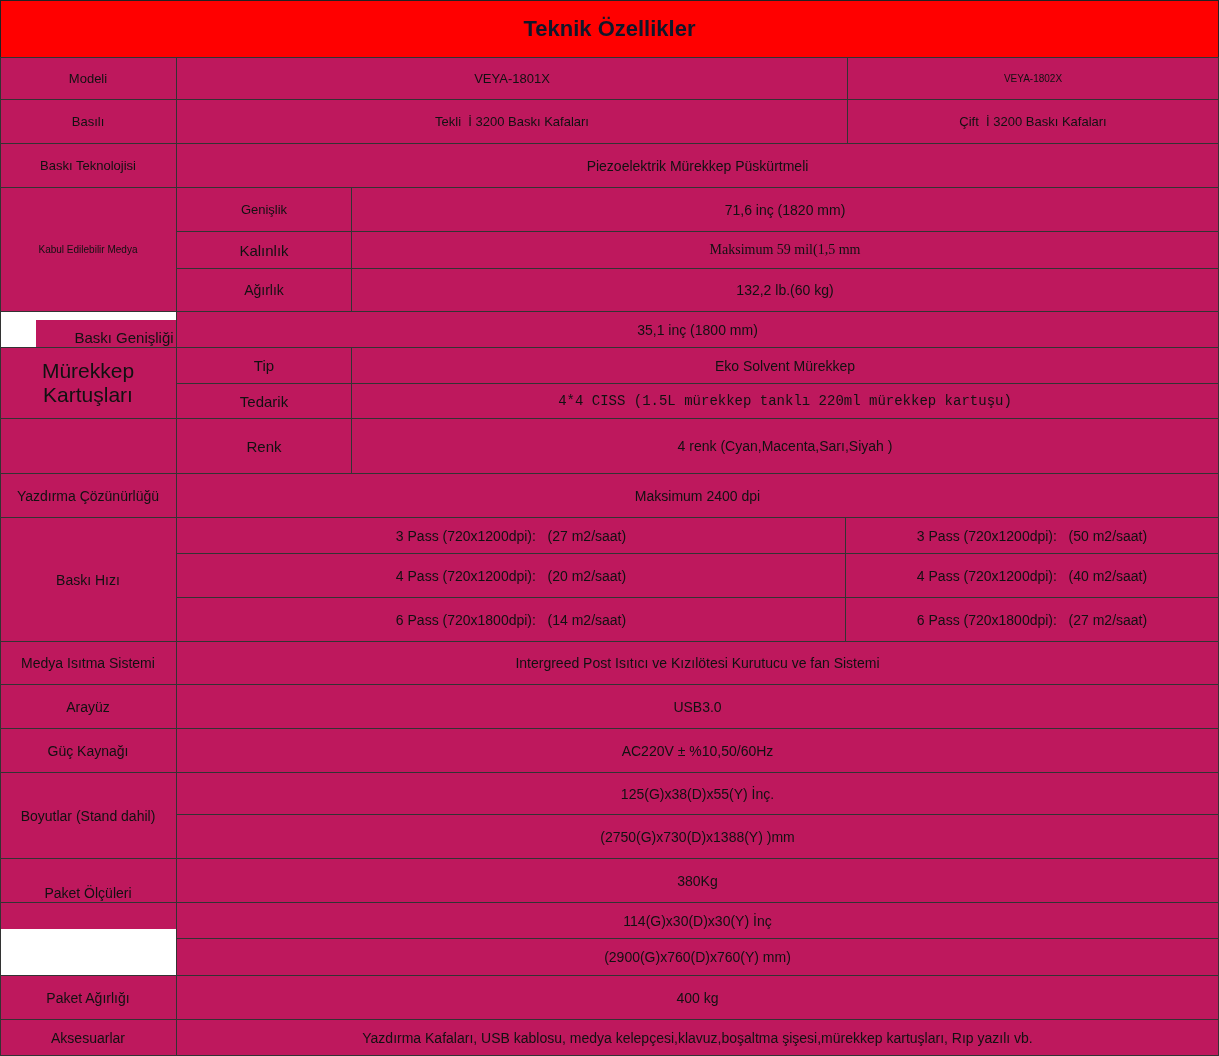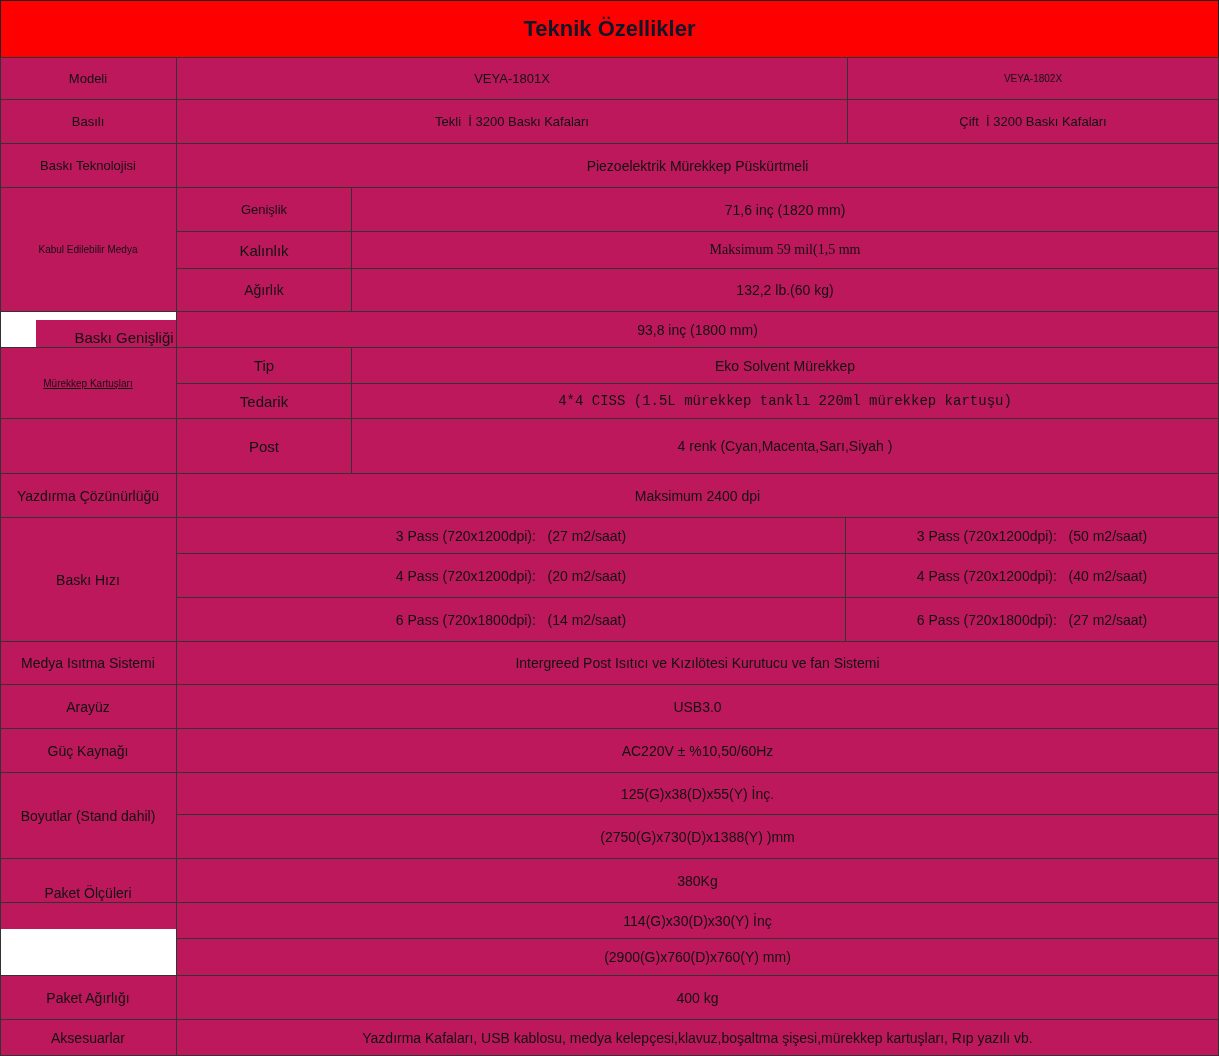--- a/index.html
+++ b/index.html
@@ -33,30 +33,30 @@
 
   <div class="cell" style="left:0;top:188px;width:176px;height:123px;font-size:10px;">Kabul Edilebilir Medya</div>
   <div class="cell" style="left:177px;top:188px;width:174px;height:43px;font-size:13px;">Genişlik</div>
   <div class="cell" style="left:352px;top:188px;width:866px;height:43px;">71,6 inç (1820 mm)</div>
   <div class="cell" style="left:177px;top:232px;width:174px;height:36px;font-size:15px;">Kalınlık</div>
   <div class="cell" style="left:352px;top:232px;width:866px;height:36px;font-family:Liberation Serif, serif;">Maksimum 59 mil(1,5 mm</div>
   <div class="cell" style="left:177px;top:269px;width:174px;height:42px;">Ağırlık</div>
   <div class="cell" style="left:352px;top:269px;width:866px;height:42px;">132,2 lb.(60 kg)</div>
 
   <div class="cell" style="left:0;top:320px;width:176px;height:35px;font-size:15px;margin-left:36px;">Baskı Genişliği</div>
-  <div class="cell" style="left:177px;top:312px;width:1041px;height:35px;">93,8 inç (1800 mm)</div>
+  <div class="cell" style="left:177px;top:312px;width:1041px;height:35px;">35,1 inç (1800 mm)</div>
 
-  <div class="cell" style="left:0;top:348px;width:176px;height:70px;font-size:10px;text-decoration:underline;">Mürekkep Kartuşları</div>
+  <div class="cell" style="left:0;top:348px;width:176px;height:70px;font-size:21px;">Mürekkep Kartuşları</div>
   <div class="cell" style="left:177px;top:348px;width:174px;height:35px;font-size:15px;">Tip</div>
   <div class="cell" style="left:352px;top:348px;width:866px;height:35px;">Eko Solvent Mürekkep</div>
   <div class="cell" style="left:177px;top:384px;width:174px;height:34px;font-size:15px;">Tedarik</div>
   <div class="cell" style="left:352px;top:384px;width:866px;height:34px;font-family:Liberation Mono, monospace;">4*4 CISS (1.5L mürekkep tanklı 220ml mürekkep kartuşu)</div>
 
   <div class="cell" style="left:0;top:419px;width:176px;height:54px;"></div>
-  <div class="cell" style="left:177px;top:419px;width:174px;height:54px;font-size:15px;">Post</div>
+  <div class="cell" style="left:177px;top:419px;width:174px;height:54px;font-size:15px;">Renk</div>
   <div class="cell" style="left:352px;top:419px;width:866px;height:54px;">4 renk (Cyan,Macenta,Sarı,Siyah )</div>
 
   <div class="cell" style="left:0;top:474px;width:176px;height:43px;">Yazdırma Çözünürlüğü</div>
   <div class="cell" style="left:177px;top:474px;width:1041px;height:43px;">Maksimum 2400 dpi</div>
 
   <div class="cell" style="left:0;top:518px;width:176px;height:123px;">Baskı Hızı</div>
   <div class="cell" style="left:177px;top:518px;width:668px;height:35px;white-space:pre;">3 Pass (720x1200dpi):   (27 m2/saat)</div>
   <div class="cell" style="left:846px;top:518px;width:372px;height:35px;white-space:pre;">3 Pass (720x1200dpi):   (50 m2/saat)</div>
   <div class="cell" style="left:177px;top:554px;width:668px;height:43px;white-space:pre;">4 Pass (720x1200dpi):   (20 m2/saat)</div>
   <div class="cell" style="left:846px;top:554px;width:372px;height:43px;white-space:pre;">4 Pass (720x1200dpi):   (40 m2/saat)</div>

